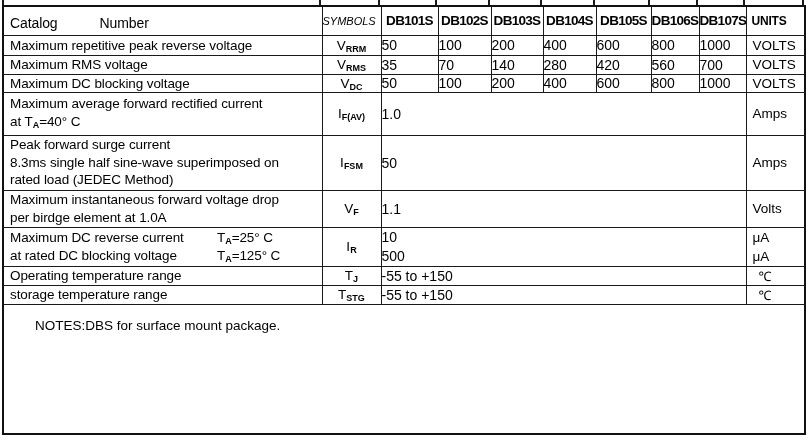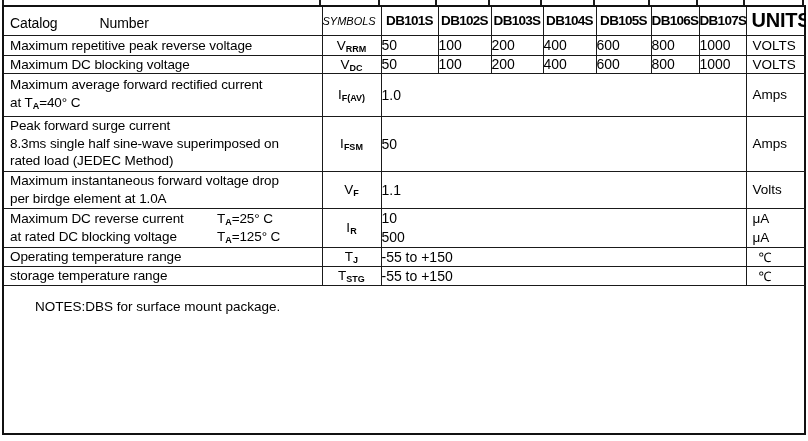--- a/index.html
+++ b/index.html
@@ -28,21 +28,21 @@
   .cond { position:absolute; left:207px; top:0; white-space:nowrap; }
 
   .hdr-cat { vertical-align:bottom; padding-bottom:4px; font-size:14px; }
   .hdr-cat .num { margin-left:42px; }
 
   .sym { text-align:center; font-size:13.5px; white-space:nowrap; }
   .sym-h { text-align:left; font-style:italic; font-size:11px; }
   .sb { font-size:9px; font-weight:bold; letter-spacing:0; position:relative; top:2px;margin-top:8px; }
 
   .ph { font-weight:bold; text-align:center; font-size:13.5px; letter-spacing:-0.7px; }
-  .units-h { font-weight:bold; font-size:20px; padding-left:5px; letter-spacing:-0.2px; }
+  .units-h { font-weight:bold; font-size:12px; padding-left:5px; letter-spacing:-0.2px; }
 
   .val { font-size:14px; }
   .val .line { line-height:19px; }
 
   .unit-l { padding-left:6px; font-size:13.5px; }
   .unit-l .line { line-height:19px; }
   .unit-c { padding-left:12px; font-size:13px; }
 
   .notes { flex:1; padding:13px 0 0 6px; font-size:13.5px;margin-left:25px; }
 </style>
@@ -102,20 +102,32 @@
         <td class="val">50</td>
         <td class="val">100</td>
         <td class="val">200</td>
         <td class="val">400</td>
         <td class="val">600</td>
         <td class="val">800</td>
         <td class="val">1000</td>
         <td class="unit-l">VOLTS</td>
       </tr>
 
+      <tr style="height:19px">
+        <td class="pcell">Maximum RMS voltage</td>
+        <td class="sym"><span>V</span><span class="sb">RMS</span></td>
+        <td class="val">35</td>
+        <td class="val">70</td>
+        <td class="val">140</td>
+        <td class="val">280</td>
+        <td class="val">420</td>
+        <td class="val">560</td>
+        <td class="val">700</td>
+        <td class="unit-l">VOLTS</td>
+      </tr>
 
       <tr style="height:18px">
         <td class="pcell">Maximum DC blocking voltage</td>
         <td class="sym"><span>V</span><span class="sb">DC</span></td>
         <td class="val">50</td>
         <td class="val">100</td>
         <td class="val">200</td>
         <td class="val">400</td>
         <td class="val">600</td>
         <td class="val">800</td>

